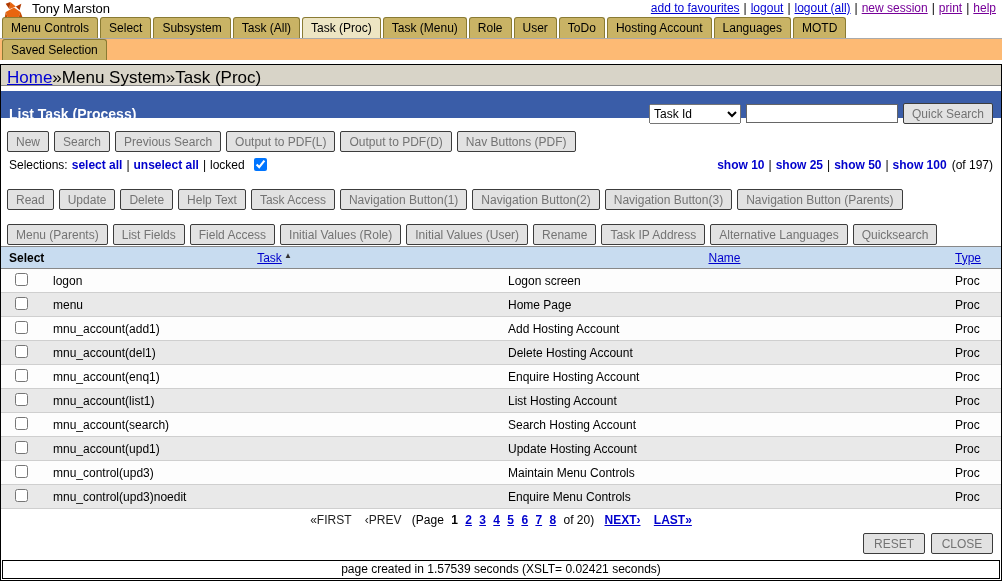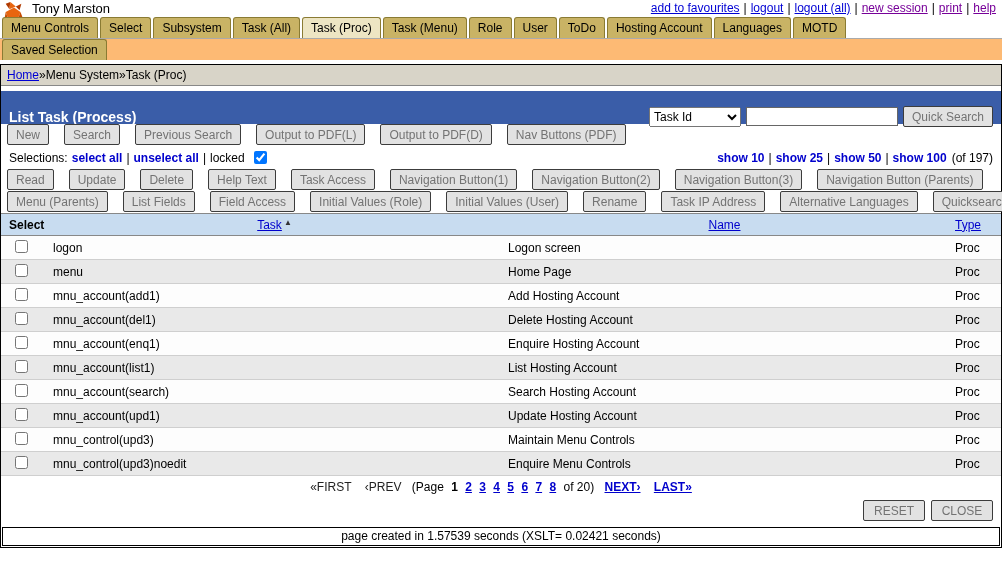--- a/index.html
+++ b/index.html
@@ -21,34 +21,34 @@
   
   .tab-row{display:flex;align-items:flex-end;padding:1px 0 0 2px;height:22px}
   .tab{background:#C9B365;border:1px solid #8A7B33;border-bottom:none;border-radius:3px 3px 0 0;
        padding:3px 8px;font-size:12px;margin-right:2px;white-space:nowrap;cursor:pointer}
   .tab.active{background:#EDE5C3}
   .saved-row{background:#fdba74;border-top:1px solid #aaa;height:22px;display:flex;align-items:flex-end;padding-left:2px}
   .pre-main-gap{height:4px}
 
   
   .main{border:1px solid #000}
-  .breadcrumb{background:#D8D4C8;border-bottom:1px solid #888;padding:3px 6px;font-size:12px;height:21px}
+  .breadcrumb{background:#D8D4C8;border-bottom:1px solid #888;padding:3px 6px;font-size:17px;height:21px}
   .bc-home{color:#0000D4;text-decoration:underline}
   .bc-sep,.bc-item{color:#000}
   .mid-gap{height:5px;background:#fff}
 
-  .title-bar{background:#3A5DA8;display:flex;align-items:center;padding:20px 8px 2px 8px;height:33px}
+  .title-bar{background:#3A5DA8;display:flex;align-items:center;padding:20px 8px 2px 8px;height:27px}
   .title{color:#fff;font-weight:bold;font-size:14px}
   .title-controls{margin-left:auto;display:flex;align-items:center;gap:5px}
   .qs-select{height:20px;font-size:12px;width:92px;font-family:inherit}
   .qs-input{height:19px;width:152px;border:1px solid #666;font-size:12px;padding:0 3px}
 
   .btn{background:#E2E2E2;border:1px solid #3c3c3c;border-radius:2px;font-size:12px;font-family:inherit;
        padding:2px 8px;white-space:nowrap;cursor:pointer;height:21px;color:#737373}
-  .btn-row{display:flex;gap:15px;padding:0 6px 1px;flex-wrap:nowrap}
+  .btn-row{display:flex;gap:5px;padding:13px 6px 1px;flex-wrap:nowrap}
 
   .selections-row{display:flex;align-items:center;padding:3px 8px;font-size:12px;height:23px}
   .sel-label{font-weight:normal;margin-right:4px}
   .blink{color:#0000CC;font-weight:bold;}
   .locked-cb{margin-left:5px;width:13px;height:13px}
   .show-links{margin-left:auto;display:flex;align-items:flex-end}
   .sel-total{margin-left:5px}
 
   
   .data-table{width:100%;border-collapse:collapse;font-size:12px;margin-top:0;table-layout:fixed}

